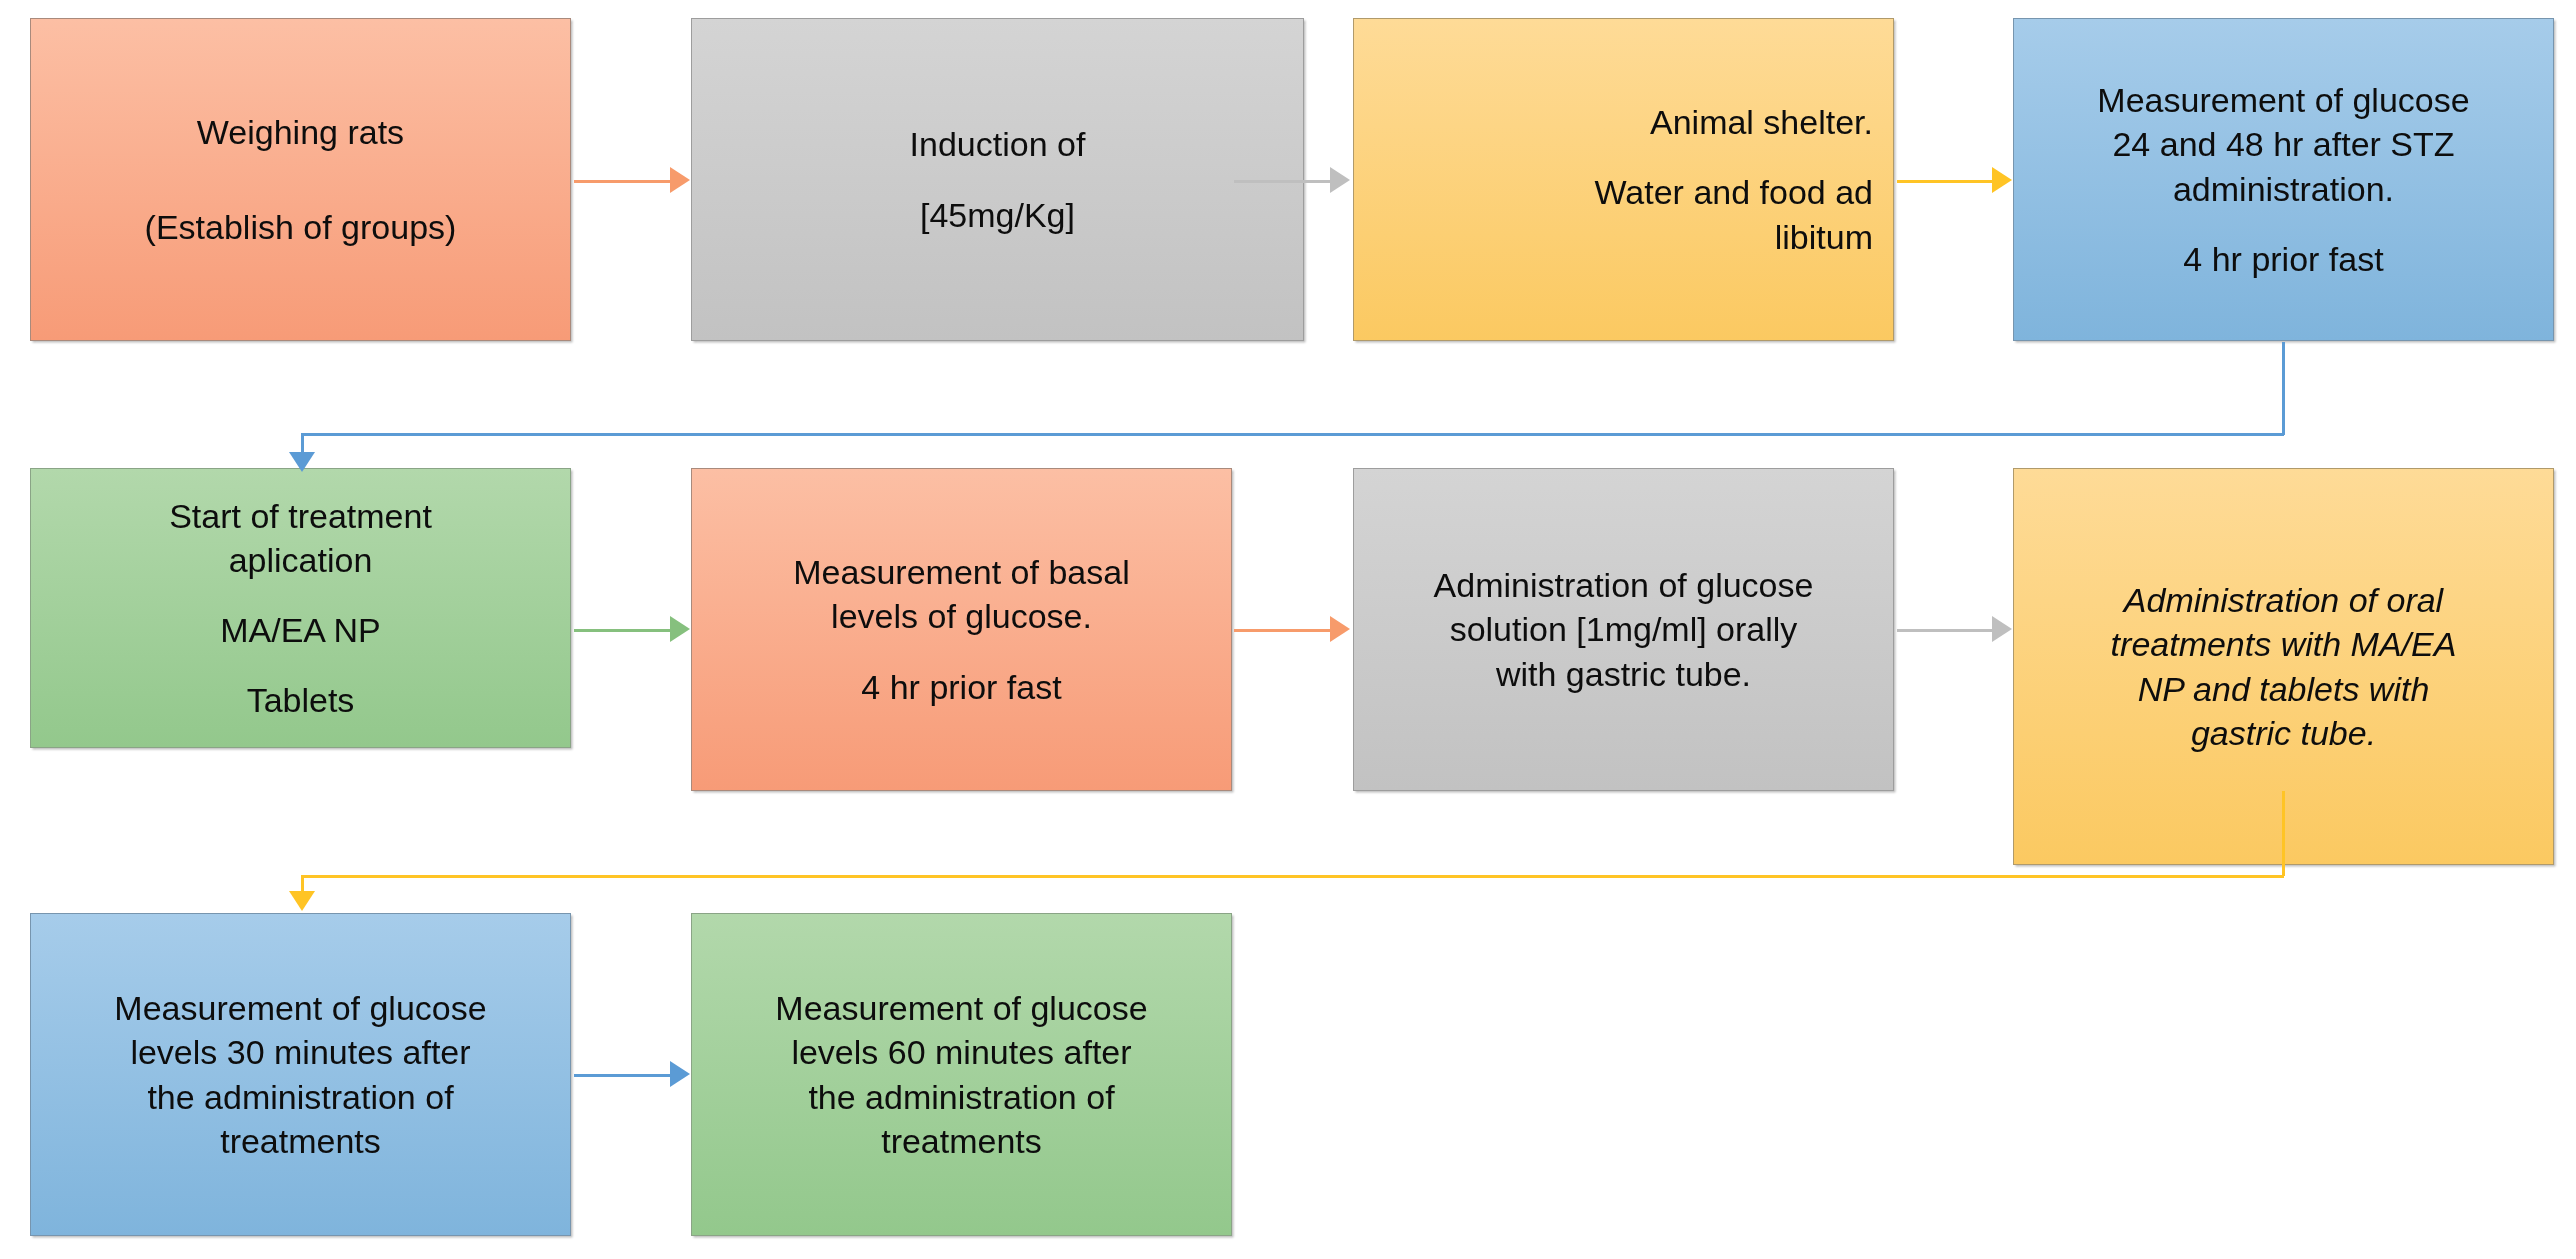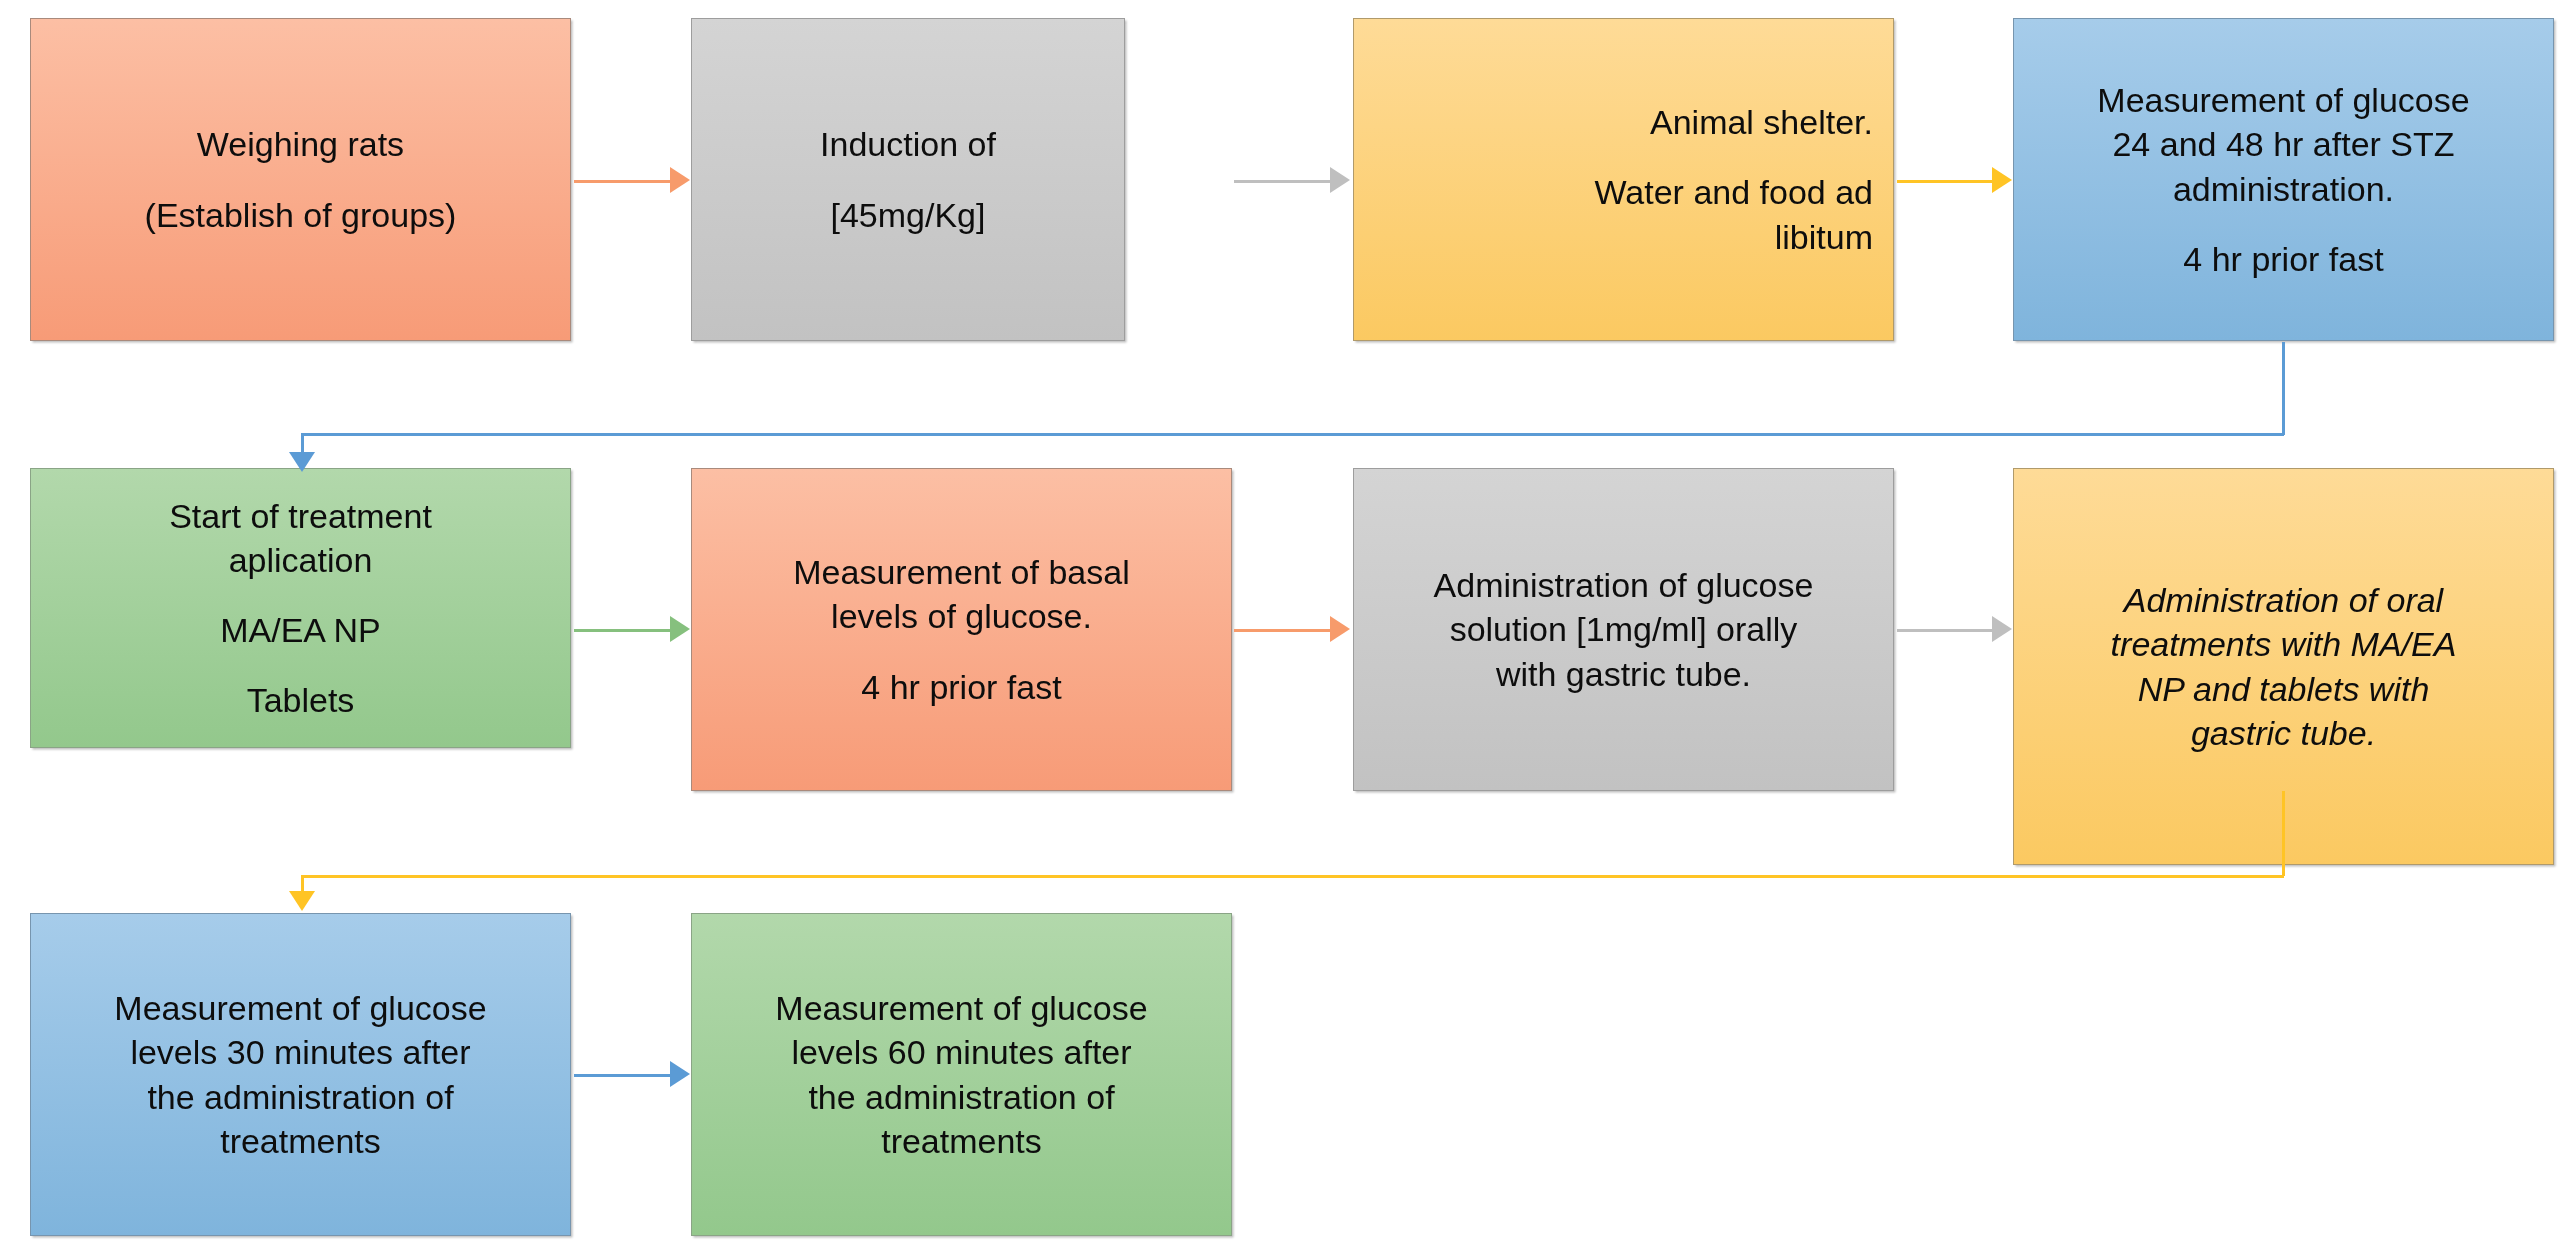--- a/index.html
+++ b/index.html
@@ -61,27 +61,27 @@
   .c-gray   { color:#BFBFBF; border-color:#BFBFBF; }
   .c-yellow { color:#FFC425; border-color:#FFC425; }
   .c-blue   { color:#5B9BD5; border-color:#5B9BD5; }
   .c-green  { color:#86C07E; border-color:#86C07E; }
 </style>
 </head>
 <body>
 
 <div id="canvas">
 
-  <div class="node fill-salmon" style="left:30px; top:18px; width:541px; height:323px;">
+  <div class="node fill-salmon" style="left:30px; top:18px; width:541px; height:323px;gap:12px;">
     <span class="ln">Weighing rats</span>
     <span class="gap"></span>
     <span class="ln">(Establish of groups)</span>
   </div>
 
-  <div class="node fill-gray" style="left:691px; top:18px; width:434px; height:323px;">
+  <div class="node fill-gray" style="left:691px; top:18px; width:613px; height:323px;">
     <span class="ln">Induction of</span>
     <span class="gap"></span>
     <span class="ln">[45mg/Kg]</span>
   </div>
 
   <div class="node fill-yellow" style="left:1353px; top:18px; width:541px; height:323px;align-items:flex-end;">
     <span class="ln">Animal shelter.</span>
     <span class="gap"></span>
     <span class="ln">Water and food ad</span>
     <span class="ln">libitum</span>

